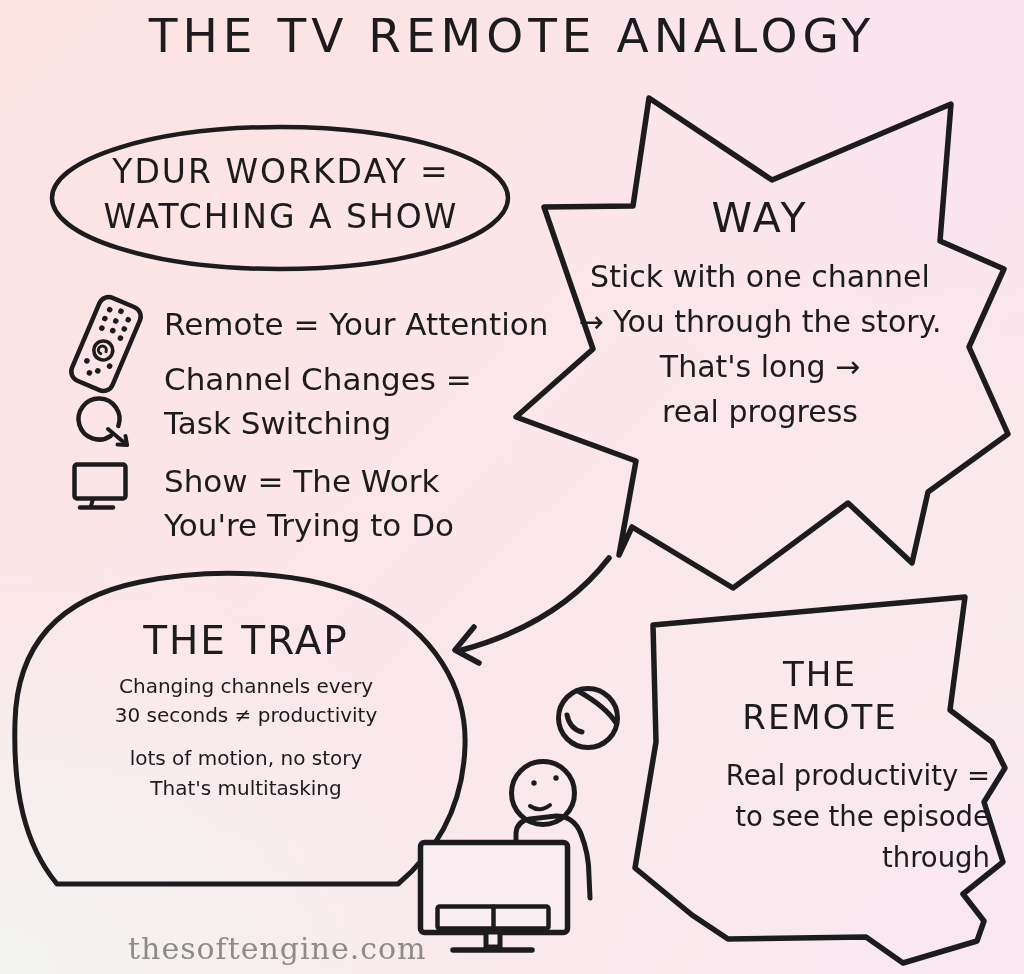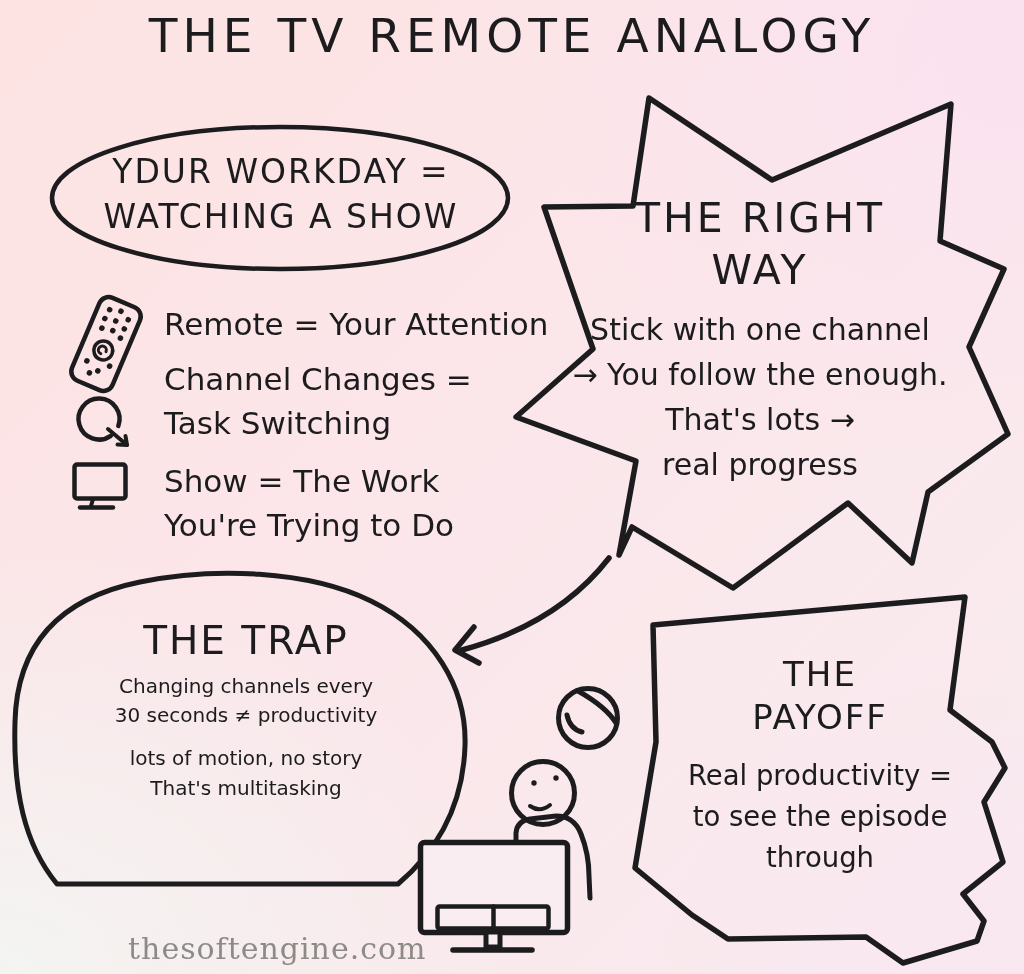--- a/index.html
+++ b/index.html
@@ -30,21 +30,21 @@
   .rw-title{font-size:41px; letter-spacing:3px; line-height:1.28;}
   .rw-body{font-size:30px; line-height:1.5; margin-top:10px;}
 
   #trap{left:26px; top:618px; width:440px;}
   .trap-title{font-size:39px; letter-spacing:2px;}
   .trap-body{font-size:20px; line-height:1.46; margin-top:9px;}
   .trap-body2{margin-top:14px;}
 
   #payoff{left:650px; top:630px; width:340px;margin-top:23px;}
   .payoff-title{font-size:34px; letter-spacing:2px; line-height:1.26;}
-  .payoff-body{font-size:27.5px; line-height:1.5; margin-top:16px;}
+  .payoff-body{font-size:27.5px; line-height:1.5; margin-top:16px;text-align:right;}
 
   #footer{left:128px; top:899px; width:284px; font-family:"DejaVu Serif", serif;
           font-size:30px; color:#8d8b88; letter-spacing:1px;margin-top:32px;}
 </style>
 </head>
 <body>
 
 <div id="canvas">
 
   <svg width="1024" height="974" viewBox="0 0 1024 974">
@@ -129,45 +129,44 @@
   <div id="legend-row2" class="abs legend-text">
     <div>Channel Changes =</div>
     <div>Task Switching</div>
   </div>
   <div id="legend-row3" class="abs legend-text">
     <div>Show = The Work</div>
     <div>You're Trying to Do</div>
   </div>
 
   <div id="right-way" class="abs center">
-    <div class="rw-title">THE RIGHT</div>
     <div class="rw-title">WAY</div>
     <div class="rw-body">
       <div>Stick with one channel</div>
-      <div>→ You follow the enough.</div>
-      <div>That's lots →</div>
+      <div>→ You through the story.</div>
+      <div>That's long →</div>
       <div>real progress</div>
     </div>
   </div>
 
   <div id="trap" class="abs center">
     <div class="trap-title">THE TRAP</div>
     <div class="trap-body">
       <div>Changing channels every</div>
       <div>30 seconds ≠ productivity</div>
     </div>
     <div class="trap-body trap-body2">
       <div>lots of motion, no story</div>
       <div>That's multitasking</div>
     </div>
   </div>
 
   <div id="payoff" class="abs center">
     <div class="payoff-title">THE</div>
-    <div class="payoff-title">PAYOFF</div>
+    <div class="payoff-title">REMOTE</div>
     <div class="payoff-body">
       <div>Real productivity =</div>
       <div>to see the episode</div>
       <div>through</div>
     </div>
   </div>
 
   <div id="footer" class="abs center">thesoftengine.com</div>
 
 </div>

